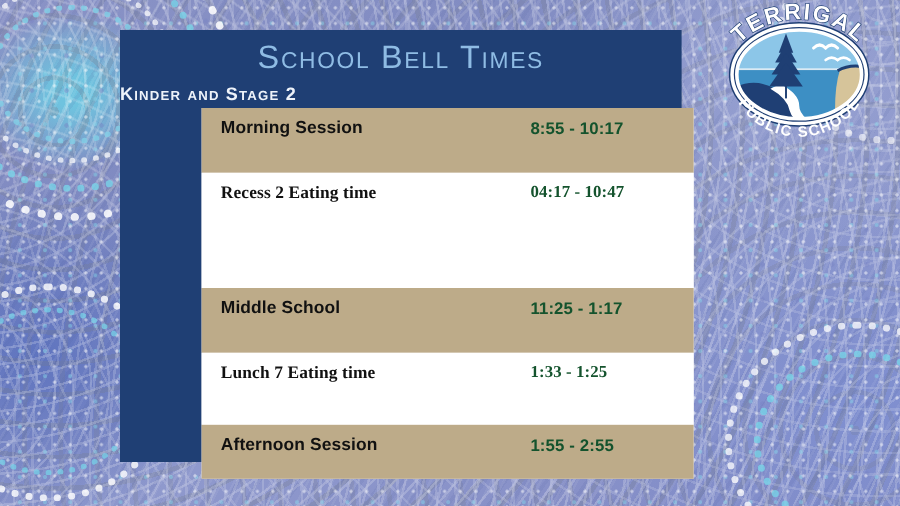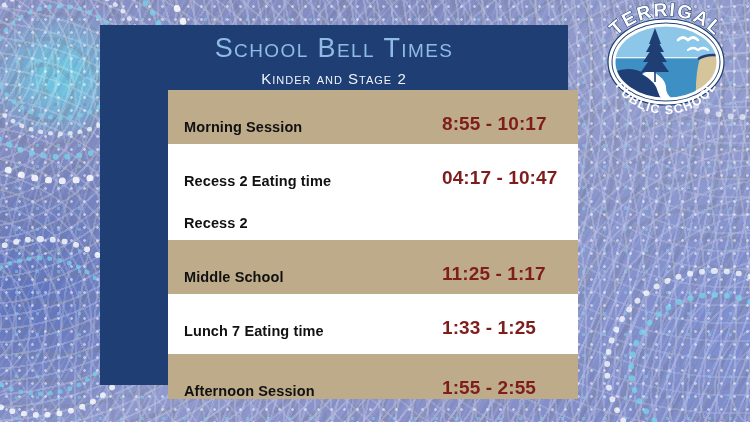--- a/index.html
+++ b/index.html
@@ -97,63 +97,62 @@
     text-align: center;
     color: #8fbce4;
     font-size: 27px;
     letter-spacing: 1.4px;
     font-variant: small-caps;
     font-weight: 400;
     margin: 10px 0 0 0;
     line-height: 1;
   }
   #panel-subtitle {
-    text-align: center;
     color: #eef3fa;
     font-size: 15px;
     letter-spacing: 1px;
     font-variant: small-caps;
-    font-weight: 400;
+    font-weight: 700;
     margin: 9px 0 0 0;
     line-height: 1;
   }
 
   
   #schedule {
     position: absolute;
     left: 68px;
     top: 65px;
     width: 410px;
     background: #ffffff;
   }
   .sched-block { width: 100%; }
   .sched-block.tan { background: #bdab89; }
-  .sched-block.white { background: #ffffff; }
+  .sched-block.white { background: #ffffff; font-family: Liberation Serif, serif; }
 
   .sched-row {
     display: flex;
-    align-items: flex-end;
+    align-items: flex-start;
     padding: 0 14px 0 16px;
     box-sizing: border-box;
     height: 36px;
   }
   .sched-row .label {
     flex: 1 1 auto;
     color: #111111;
     font-size: 14.5px;
     font-weight: 700;
     letter-spacing: .1px;
     white-space: nowrap;
   }
   .sched-row .time {
     flex: 0 0 auto;
     width: 122px;
     text-align: left;
-    color: #7f1d1d;
-    font-size: 19px;
+    color: #14532d;
+    font-size: 14px;
     font-weight: 700;
     letter-spacing: .1px;
     white-space: nowrap;
   }
   .pad-top { height: 9px; }
   .pad-bot { height: 9px; }
   .gap-sm { height: 6px; }
 
   
   #logo {
@@ -203,21 +202,20 @@
           <div class="pad-bot"></div>
         </div>
         <div class="sched-block white">
           <div class="pad-top"></div>
           <div class="sched-row">
             <div class="label">Recess 2 Eating time</div>
             <div class="time">04:17 - 10:47</div>
           </div>
           <div class="gap-sm"></div>
           <div class="sched-row">
-            <div class="label">Recess 2</div>
           </div>
           <div class="pad-bot"></div>
         </div>
         <div class="sched-block tan">
           <div class="pad-top"></div>
           <div class="sched-row">
             <div class="label">Middle School</div>
             <div class="time">11:25 - 1:17</div>
           </div>
           <div class="pad-bot"></div>

